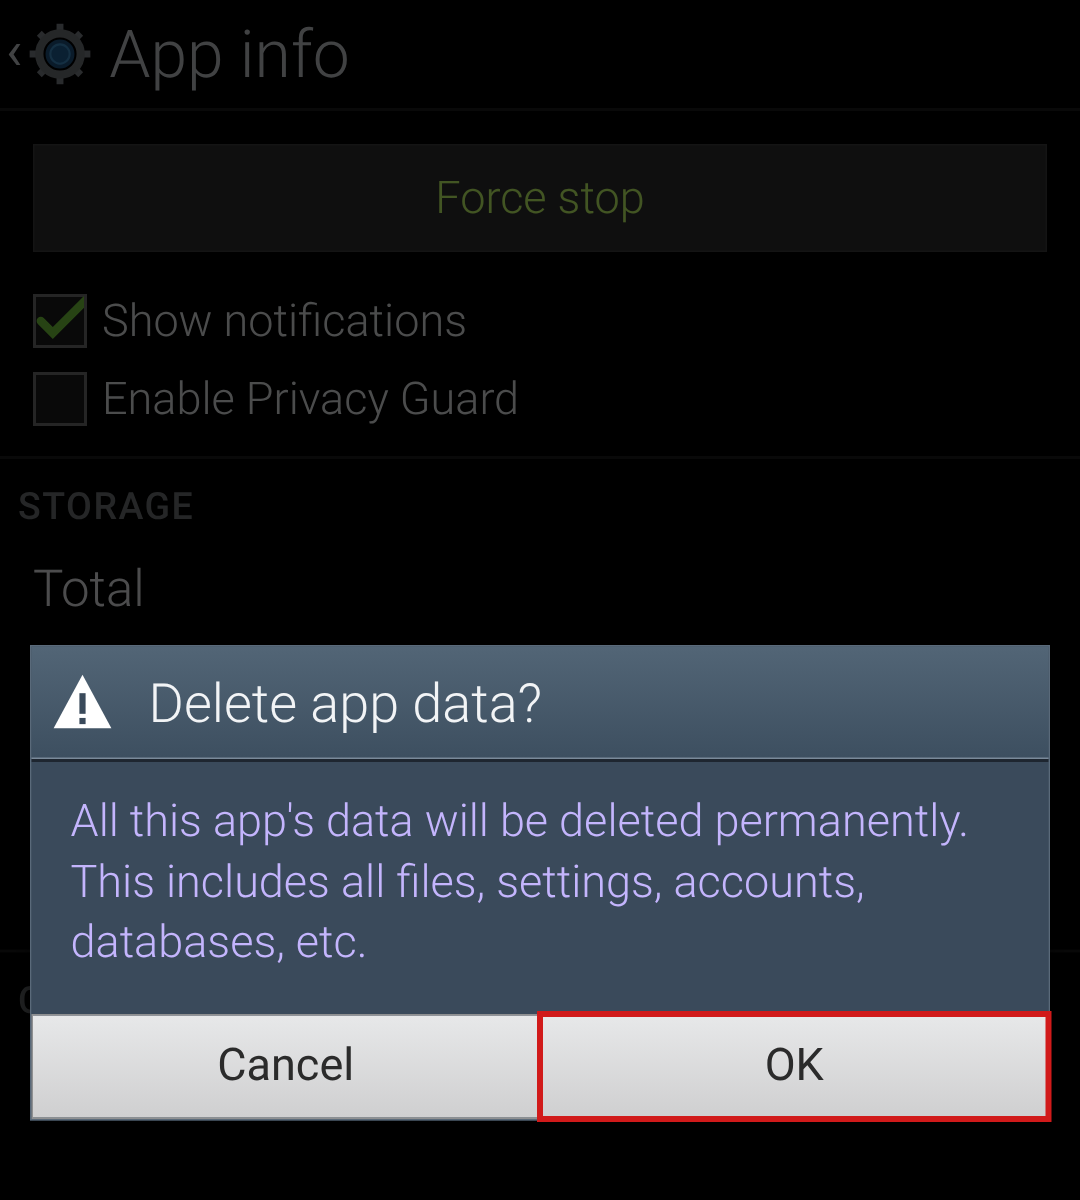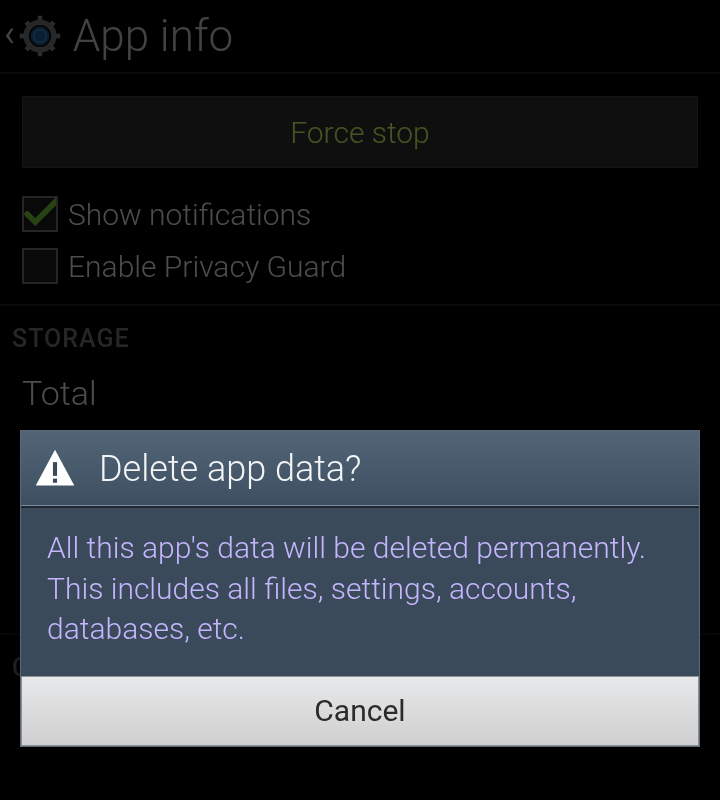--- a/index.html
+++ b/index.html
@@ -243,14 +243,15 @@
       <polygon points="32,4 60,56 4,56" fill="#ffffff"></polygon>
       <rect x="29" y="22" width="6" height="20" fill="#3a4a5b"></rect>
       <rect x="29" y="46" width="6" height="6" fill="#3a4a5b"></rect>
     </svg>
     <span class="dialog-title">Delete app data?</span>
   </div>
   <div class="dialog-sep"></div>
   <div class="dialog-body">All this app's data will be deleted permanently. This includes all files, settings, accounts, databases, etc.</div>
   <div class="dialog-buttons">
     <div class="dialog-btn">Cancel</div>
+    <div class="dialog-btn ok">OK</div>
   </div>
 </div>
 
 </body></html>

